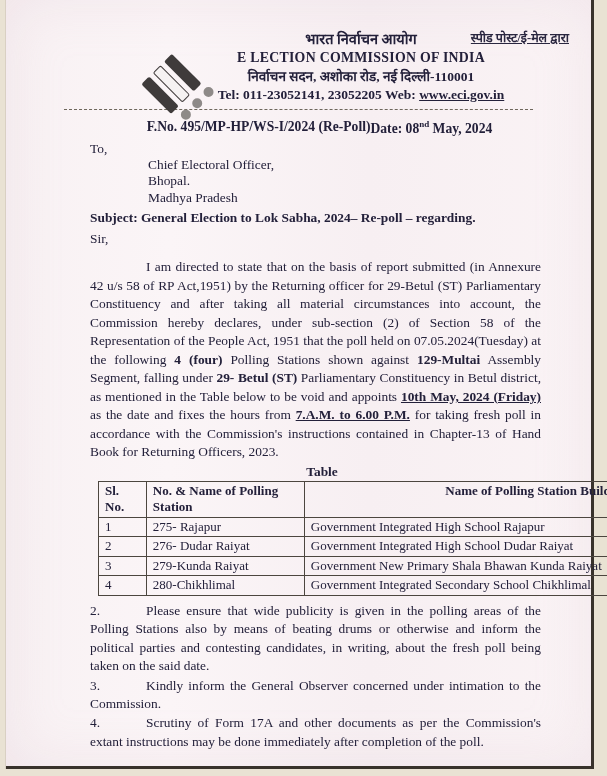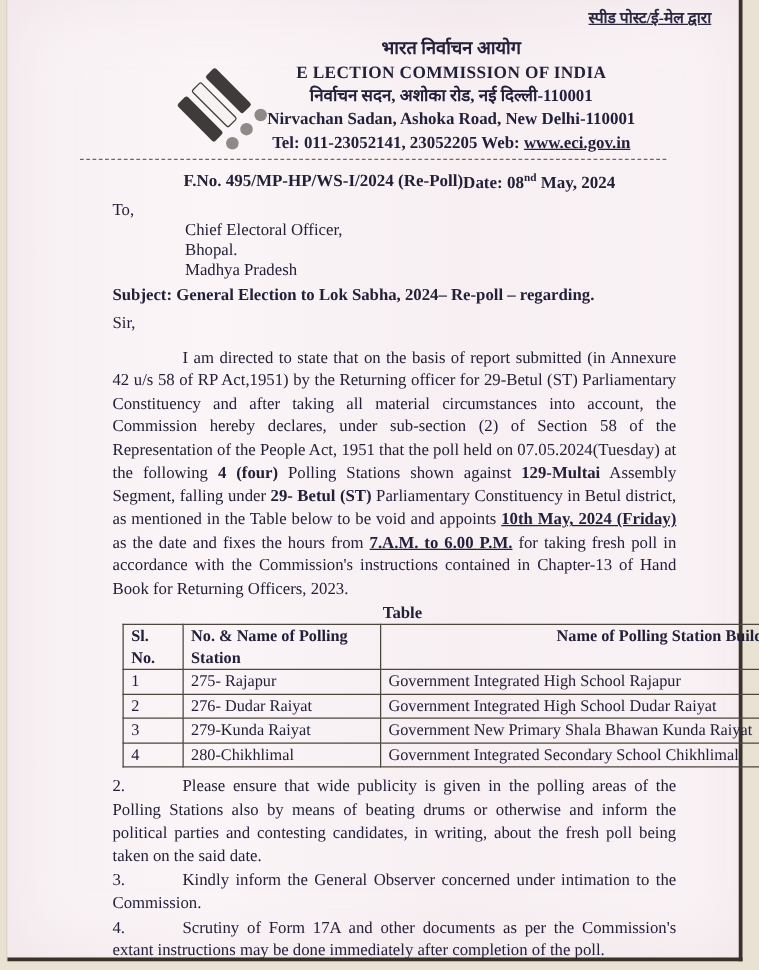--- a/index.html
+++ b/index.html
@@ -8,21 +8,21 @@
 
   .scan-page {
     position:absolute; left:6px; top:0; width:588px; height:769px;
     background:linear-gradient(90deg,#f8f1f3 0%,#fbf5f7 28%,#f7eff2 62%,#faf3f5 100%);
     border-right:3px solid #38322b; border-bottom:3px solid #38322b;
     box-shadow:-1px 0 0 #d9d0c3, inset 0 0 55px rgba(215,185,200,.22);
     color:#23203a;
   }
 
   .dispatch {
-    position:absolute; top:5px; right:22px;
+    position:absolute; top:29px; right:22px;
     font-weight:bold; font-size:12.5px; text-decoration:underline;
     font-family:"Liberation Serif","DejaVu Sans",serif; color:#2a2740;
   }
 
   
   .letterhead { position:relative; padding-top:30px; }
   .lh-text { margin-left:118px; width:474px; text-align:center; font-weight:bold; }
   .lh-hindi-org  { font-size:14.5px; line-height:19px; font-family:"Liberation Serif","DejaVu Sans",serif; }
   .lh-org       { font-size:13.8px; line-height:18.5px; letter-spacing:.3px; }
   .lh-hindi-addr { font-size:13.5px; line-height:18.5px; font-family:"Liberation Serif","DejaVu Sans",serif; }
@@ -82,21 +82,20 @@
         <div class="eci-bar bar-dark b3"></div>
         <div class="eci-dot d1"></div>
         <div class="eci-dot d2"></div>
         <div class="eci-dot d3"></div>
       </div>
     </div>
     <div class="lh-text">
       <div class="lh-hindi-org">भारत निर्वाचन आयोग</div>
       <div class="lh-org">E LECTION COMMISSION OF INDIA</div>
       <div class="lh-hindi-addr">निर्वाचन सदन, अशोका रोड, नई दिल्ली-110001</div>
-      <div class="lh-addr">Nirvachan Sadan, Ashoka Road, New Delhi-110001</div>
       <div class="lh-tel"><span>Tel: 011-23052141, 23052205 Web: </span><span class="lh-web">www.eci.gov.in</span></div>
     </div>
   </div>
 
   <div class="rule"></div>
 
   <div class="ref-row">
     <span>F.No. 495/MP-HP/WS-I/2024 (Re-Poll)</span>
     <span class="ref-date"><span>Date: 08</span><sup>nd</sup><span> May, 2024</span></span>
   </div>

